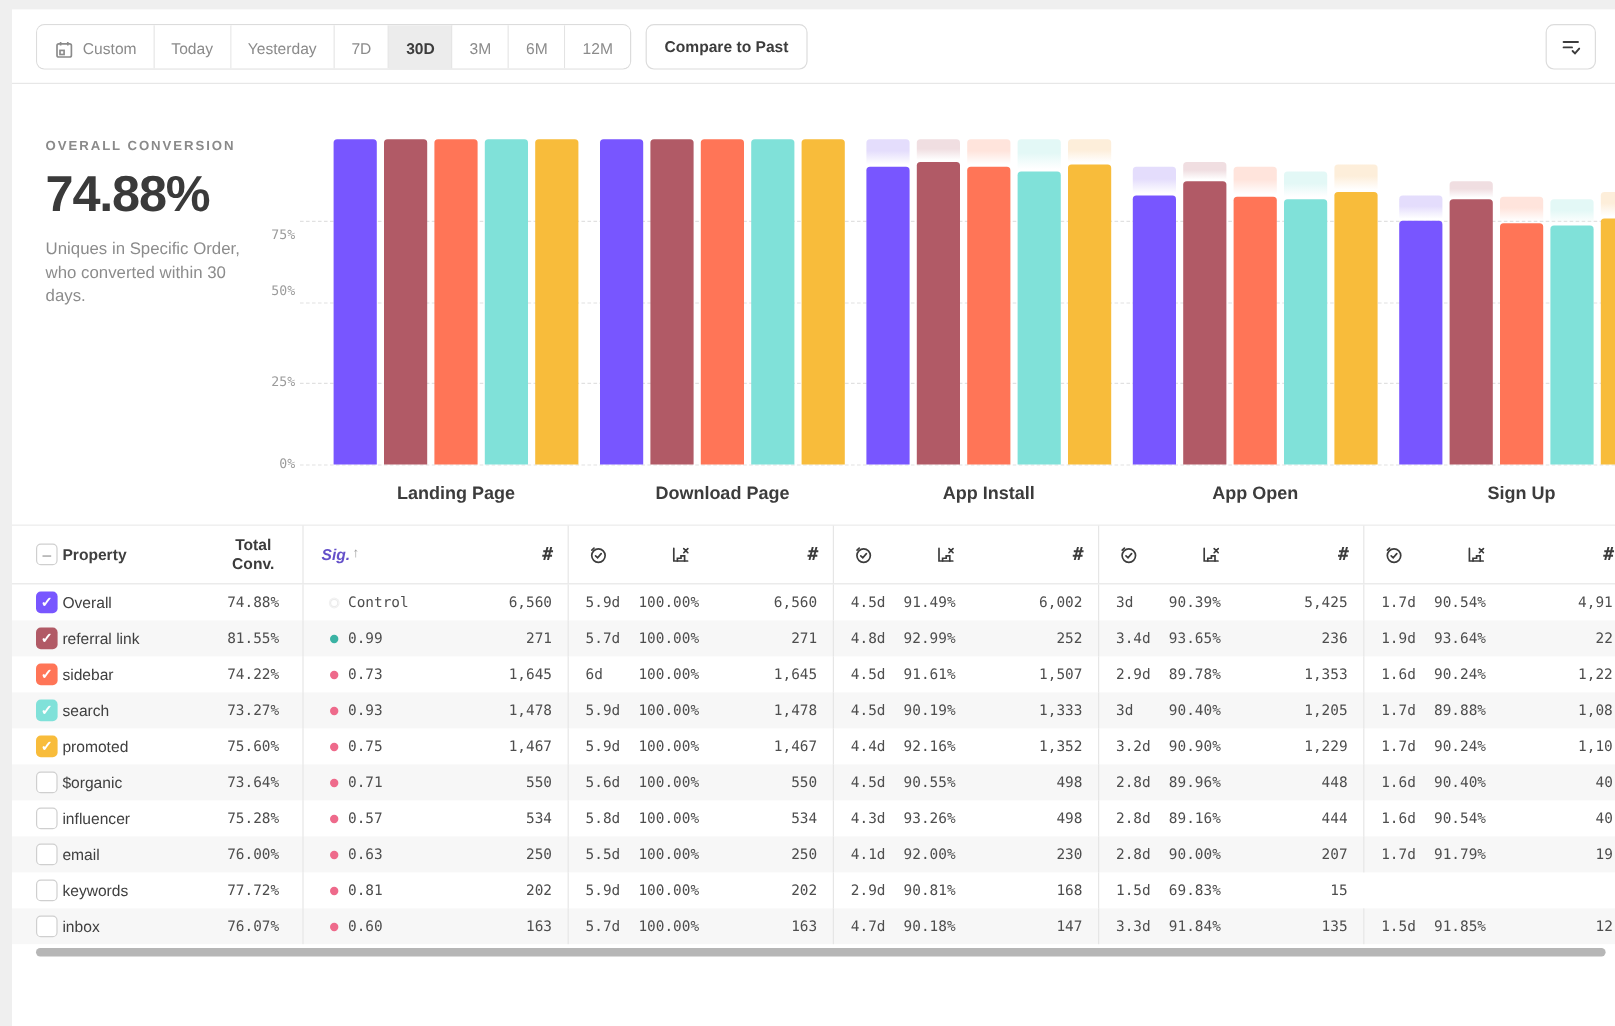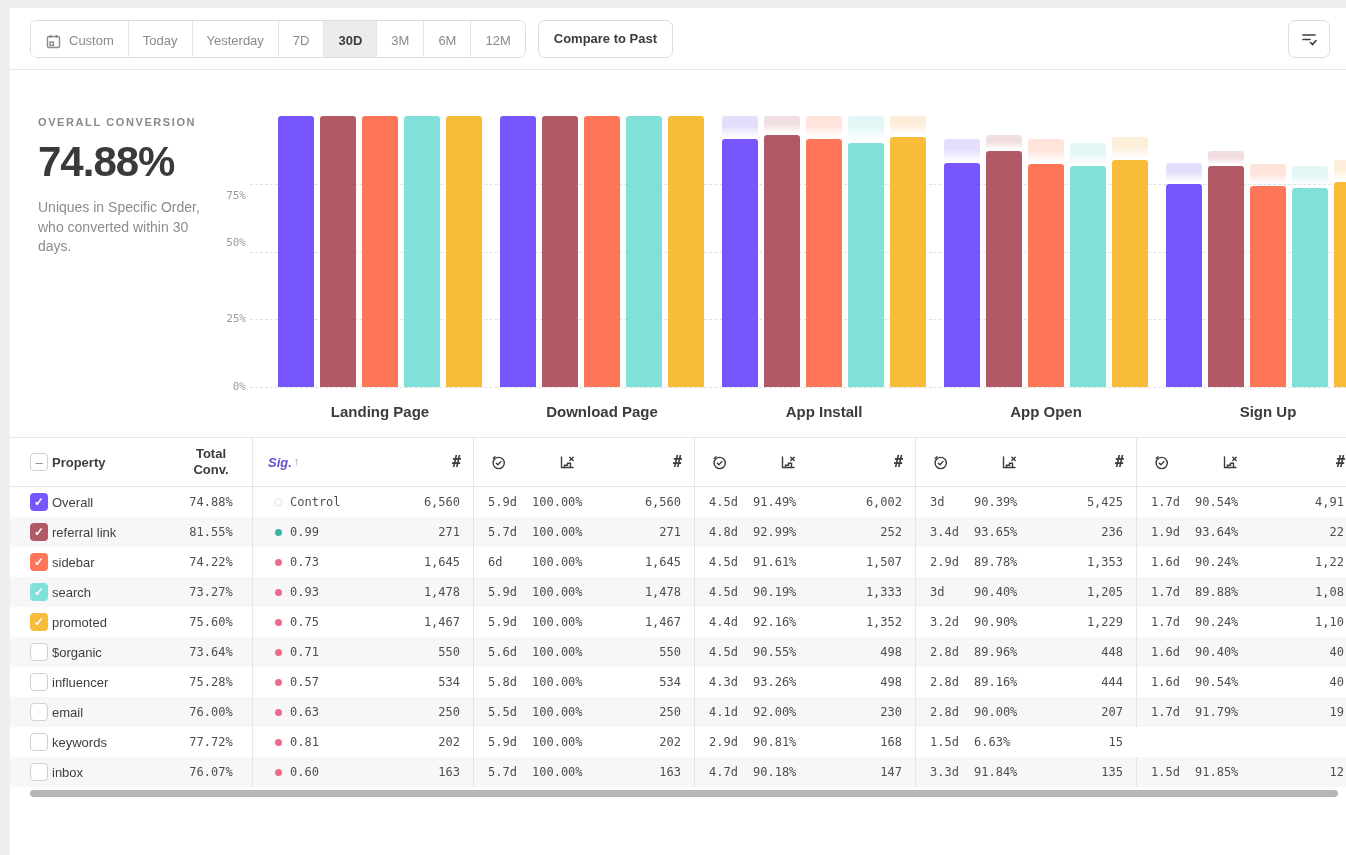--- a/index.html
+++ b/index.html
@@ -585,21 +585,21 @@
       <div class="c-rate mono">100.00%</div>
       <div class="c-count mono">202</div>
     </div>
         <div class="blk blkS">
       <div class="c-time mono">2.9d</div>
       <div class="c-rate mono">90.81%</div>
       <div class="c-count mono">168</div>
     </div>
         <div class="blk blkS">
       <div class="c-time mono">1.5d</div>
-      <div class="c-rate mono">6.63%</div>
+      <div class="c-rate mono">69.83%</div>
       <div class="c-count mono">15</div>
     </div>
       </div>
       <div class="row">
         <div class="c-check">
           <div class="checkbox"></div>
         </div>
     <div class="c-label">inbox</div>
     <div class="c-total mono">76.07%</div>
     <div class="blk blk0">

